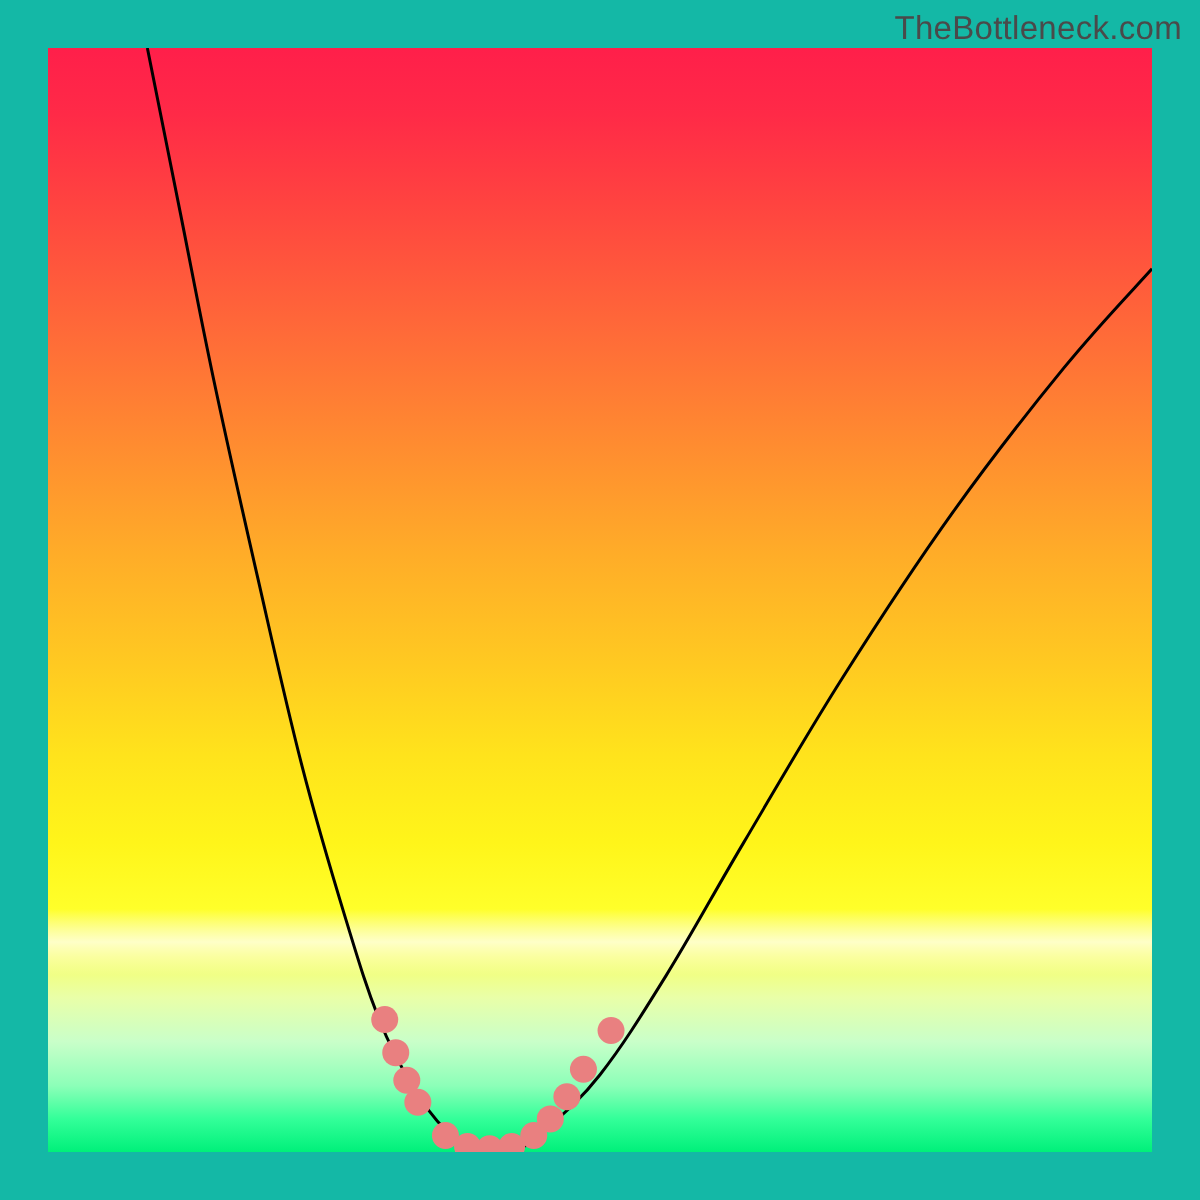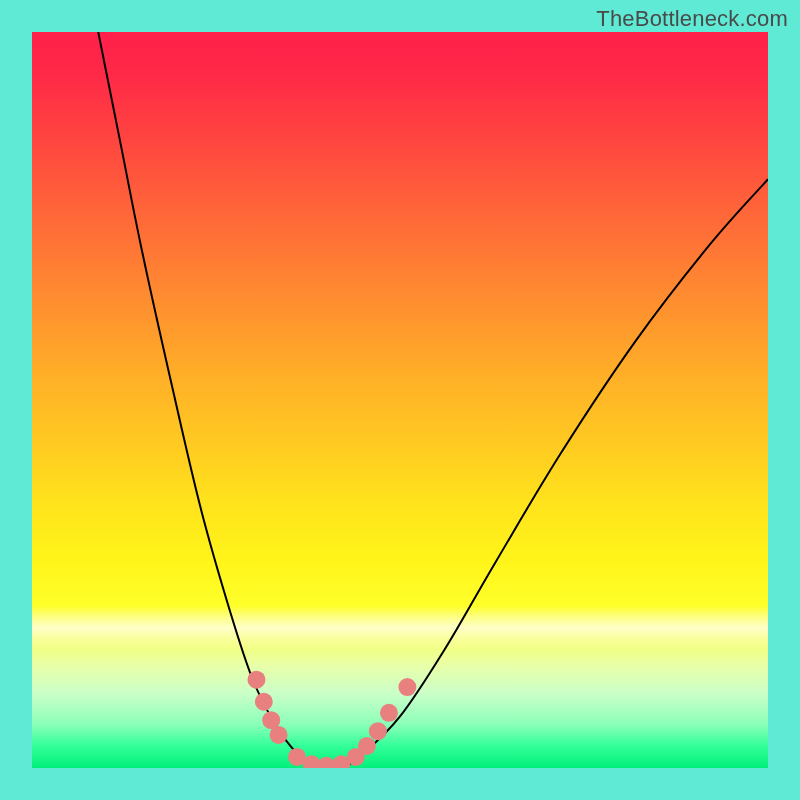--- a/index.html
+++ b/index.html
@@ -10,21 +10,21 @@
     overflow: hidden;
     background: #000;
     font-family: Arial, Helvetica, sans-serif;
   }
   .frame {
     position: absolute;
     top: 0;
     left: 0;
     width: 800px;
     height: 800px;
-    background: #5eead4;
+    background: #14b8a6;
     text-decoration: underline;
   }
   .plot-area {
     position: absolute;
     top: 32px;
     left: 32px;
     width: 736px;
     height: 736px;
     overflow: hidden;
   }

